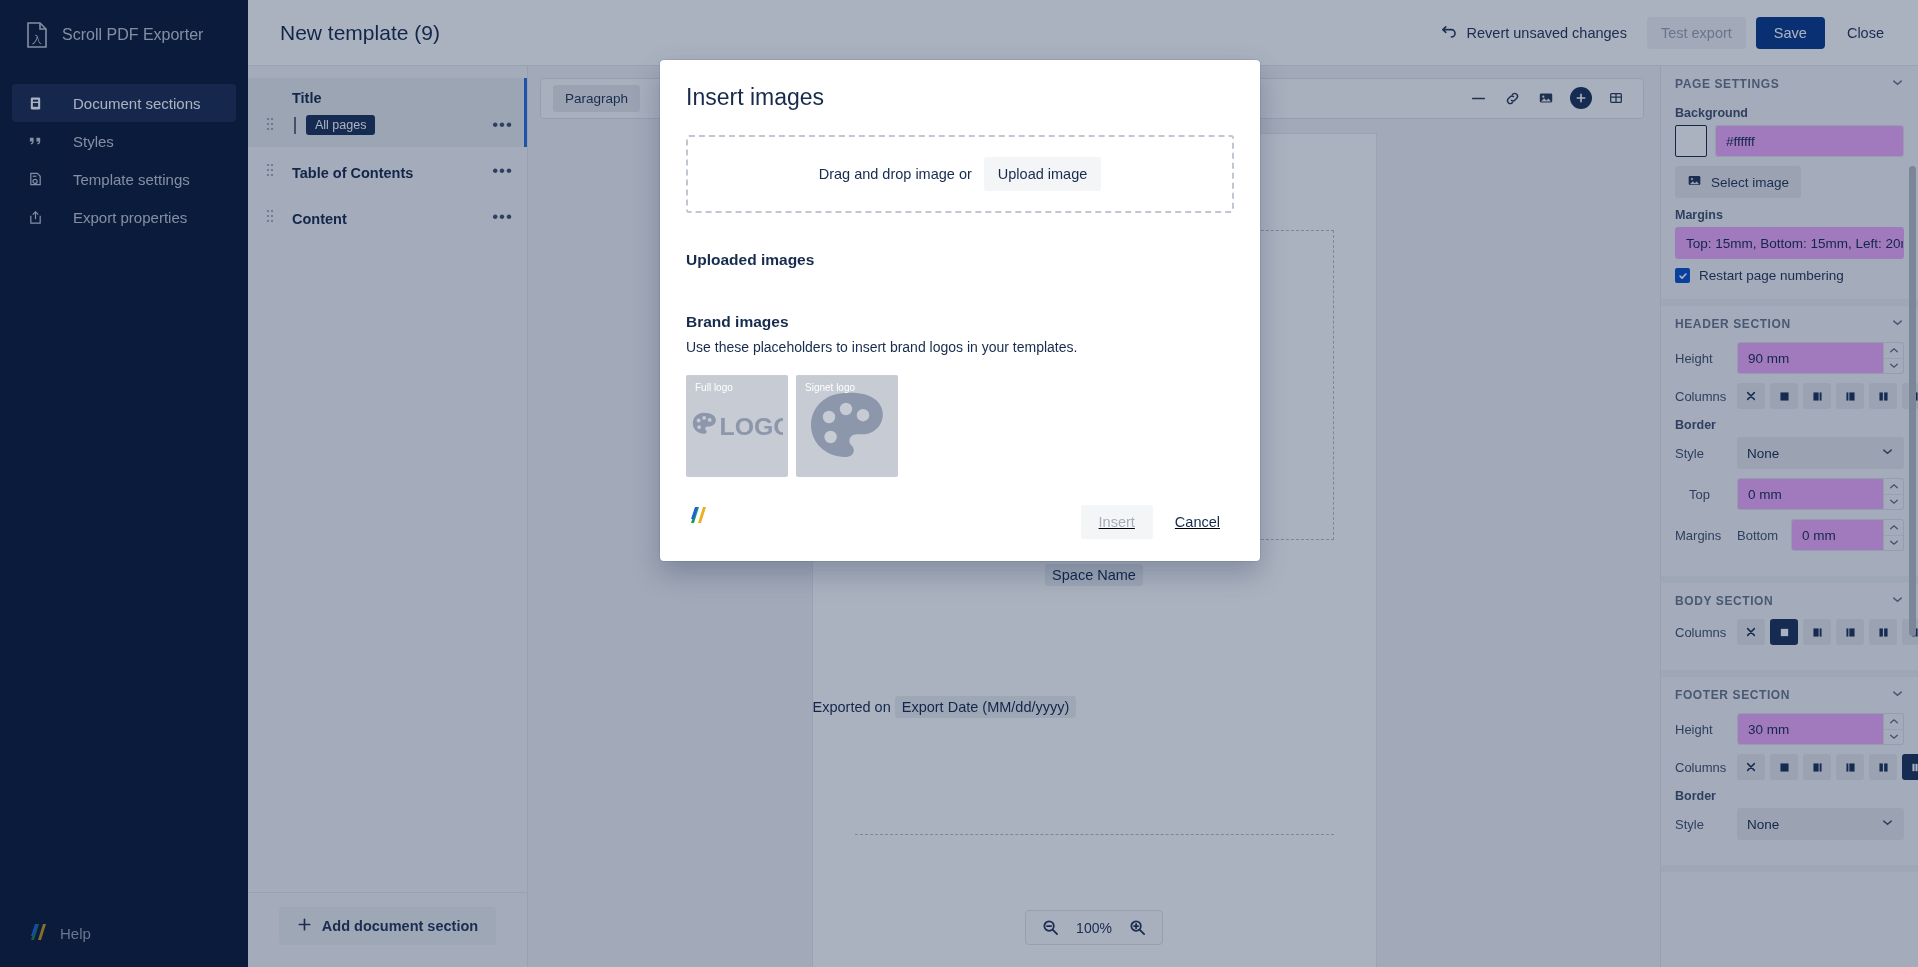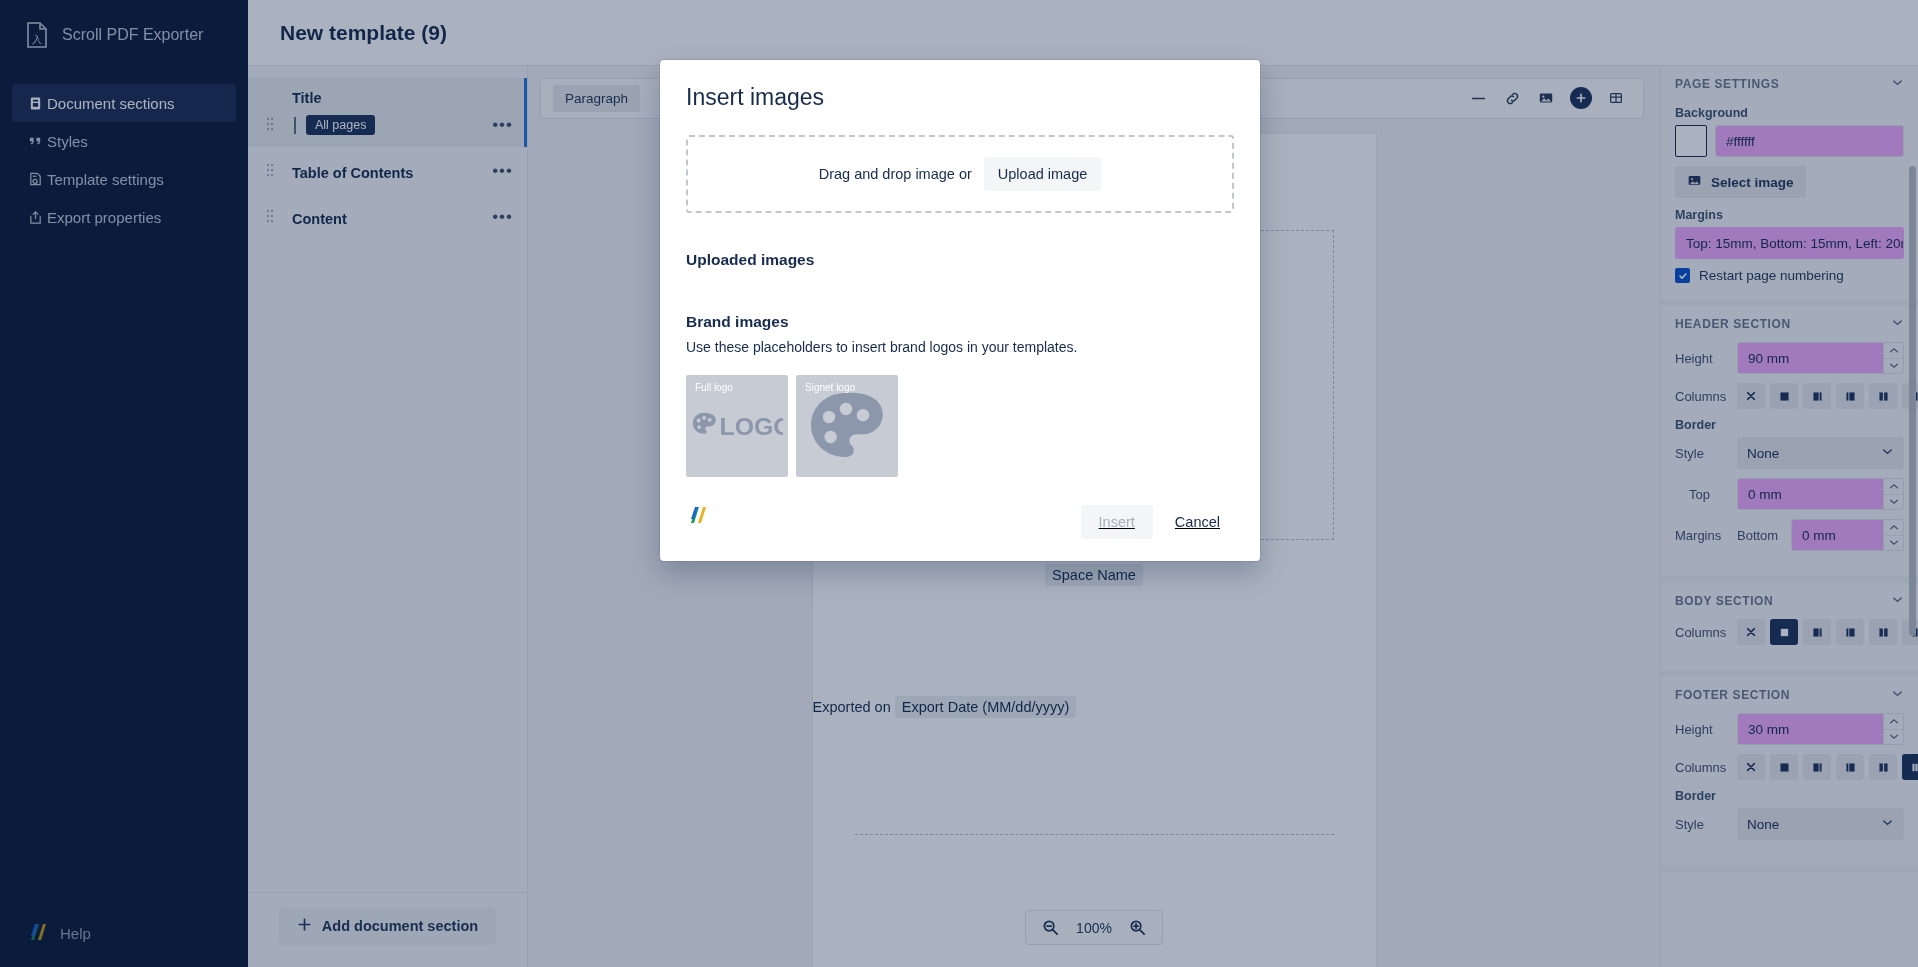--- a/index.html
+++ b/index.html
@@ -20,40 +20,40 @@
     position: relative; flex: 0 0 248px;
   }
   .leftnav-brand {
     display: flex; align-items: center; gap: 14px;
     padding: 22px 0 22px 26px;
     font-size: 16px; color: #c3c9d6;
   }
   .pdf-icon { width: 22px; height: 26px; flex: 0 0 22px; }
   .leftnav-items { margin-top: 14px; padding: 0 12px; }
   .nav-item {
-    display: flex; align-items: center; gap: 3px;
+    display: flex; align-items: center; gap: 29px;
     height: 38px; padding: 0 14px; border-radius: 4px;
     font-size: 15px; color: #c3c9d6; cursor: pointer;
   }
   .nav-item.active { background: #1c2d52; color: #ffffff; }
   .nav-ico { width: 18px; height: 18px; flex: 0 0 18px; display:flex; align-items:center; justify-content:center; }
   .leftnav-help {
     position: absolute; bottom: 22px; left: 26px;
     display: flex; align-items: center; gap: 12px;
     font-size: 15px; color: #9aa3b4; cursor: pointer;
   }
 
   
   .maincol { flex: 1 1 auto; height: 967px; display: flex; flex-direction: column; background:#f7f8f9; min-width:0; }
   .topbar {
     height: 66px; flex: 0 0 66px; background: #ffffff;
     display: flex; align-items: center; padding: 0 22px 0 32px;
     border-bottom: 1px solid #e6e8ec;
   }
-  .topbar-title { font-size: 21px; font-weight: bold; color: #172b4d; }
+  .topbar-title { font-size: 21px; font-weight: normal; color: #172b4d; }
   .topbar-actions { margin-left: auto; display: flex; align-items: center; gap: 10px; }
   .btn-link {
     display: flex; align-items: center; gap: 9px;
     font-size: 14.5px; color: #253858; padding: 7px 10px;
     border-radius: 4px; background: transparent; border: none; cursor: pointer;
     font-family: inherit;
   }
   .btn-ghost {
     font-size: 14.5px; color: #9aa3b0; padding: 8px 14px;
     border-radius: 4px; background: #f1f2f4; border: none; cursor: default;
@@ -166,21 +166,21 @@
   .text-field {
     flex: 1 1 auto; background: #f0abfc; border: 1px solid #dfe1e6; border-radius: 3px;
     height: 32px; display: flex; align-items: center; padding: 0 10px;
     font-size: 13.5px; color: #172b4d; min-width: 0;
   }
   .text-field.plain { border-color: transparent; }
   .ellip { overflow: hidden; text-overflow: ellipsis; white-space: nowrap; }
   .btn-select-image {
     display: flex; align-items: center; gap: 9px; background: #e7e9ed; border: none;
     border-radius: 3px; padding: 7px 12px; font-size: 13.5px; color: #253858;
-    cursor: pointer; font-family: inherit; margin: 8px 0 10px; font-weight: bold;
+    cursor: pointer; font-family: inherit; margin: 8px 0 10px;
   }
   .check-row { display: flex; align-items: center; gap: 9px; margin-top: 8px; }
   .checkbox {
     width: 15px; height: 15px; background: #0c52cc; border-radius: 2px;
     display: flex; align-items: center; justify-content: center; flex: 0 0 15px;
   }
   .check-label { font-size: 13.5px; color: #253858; }
   .stepper { flex: 1 1 auto; display: flex; min-width: 0; }
   .stepper .text-field { border-radius: 3px 0 0 3px; }
   .spin {
@@ -312,20 +312,34 @@
           </svg>
         </span>
         <span>Help</span>
       </div>
     </div>
 
     <div class="maincol">
 
       <div class="topbar">
         <div class="topbar-title">New template (9)</div>
+        <div class="topbar-actions">
+          <button class="btn-link">
+            <span>
+              <svg viewBox="0 0 18 14" width="17" height="13" fill="none" stroke="#253858" stroke-width="1.7" stroke-linecap="round" stroke-linejoin="round">
+                  <path d="M2 5h9a4 4 0 0 1 0 8"></path>
+                  <path d="M5 2 2 5l3 3"></path>
+                </svg>
+            </span>
+            <span>Revert unsaved changes</span>
+          </button>
+          <button class="btn-ghost">Test export</button>
+          <button class="btn-primary">Save</button>
+          <button class="btn-plain">Close</button>
+        </div>
       </div>
 
       <div class="body-row">
 
         <div class="sections">
           <div class="sections-list">
 
             <div class="section-row active">
               <span class="grip">
                 <svg viewBox="0 0 8 14" width="8" height="14" fill="#42526e">

